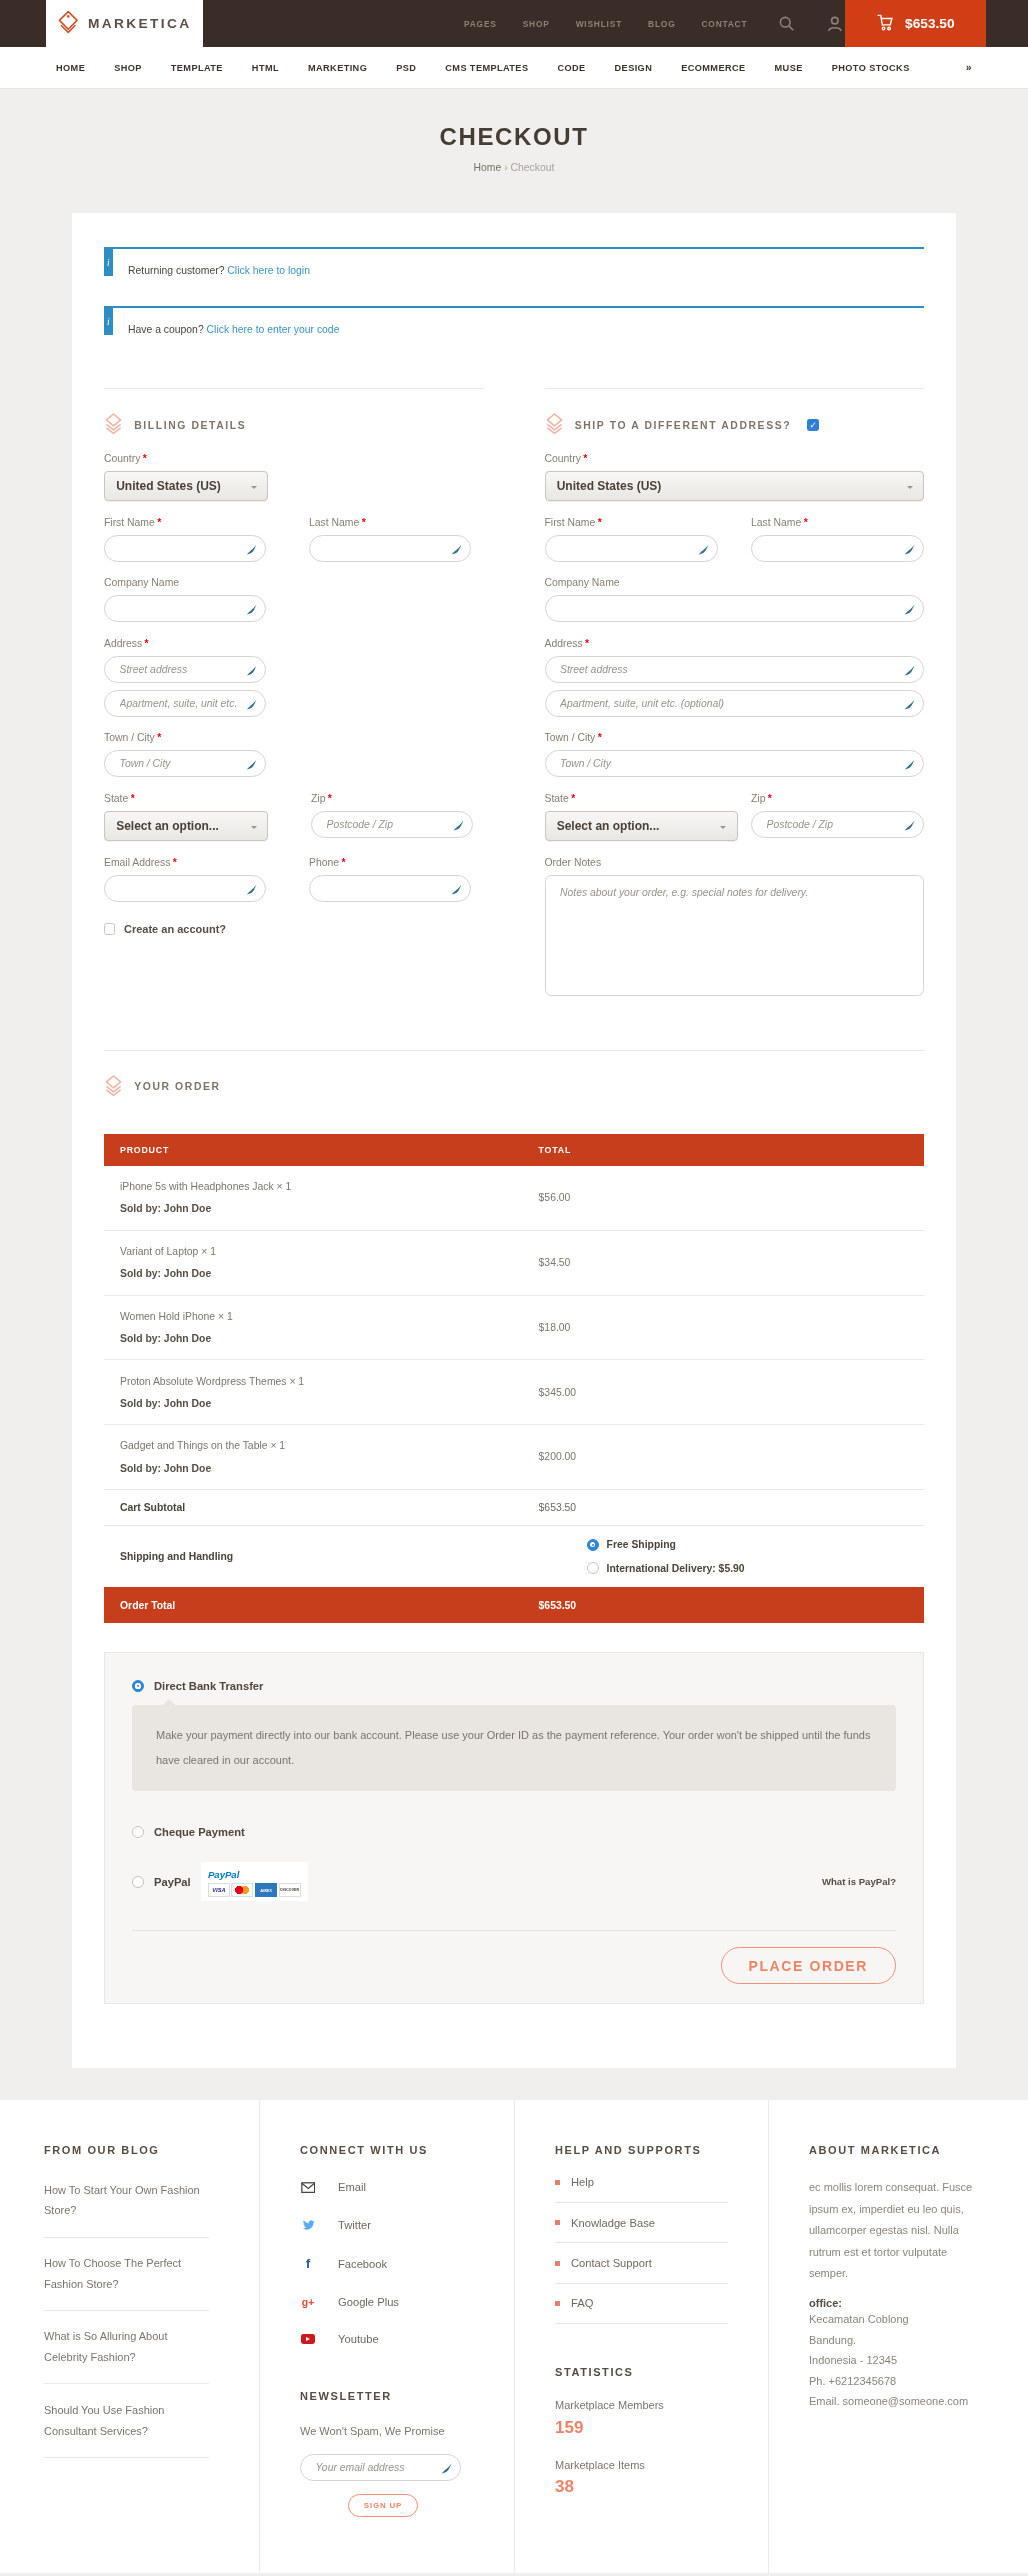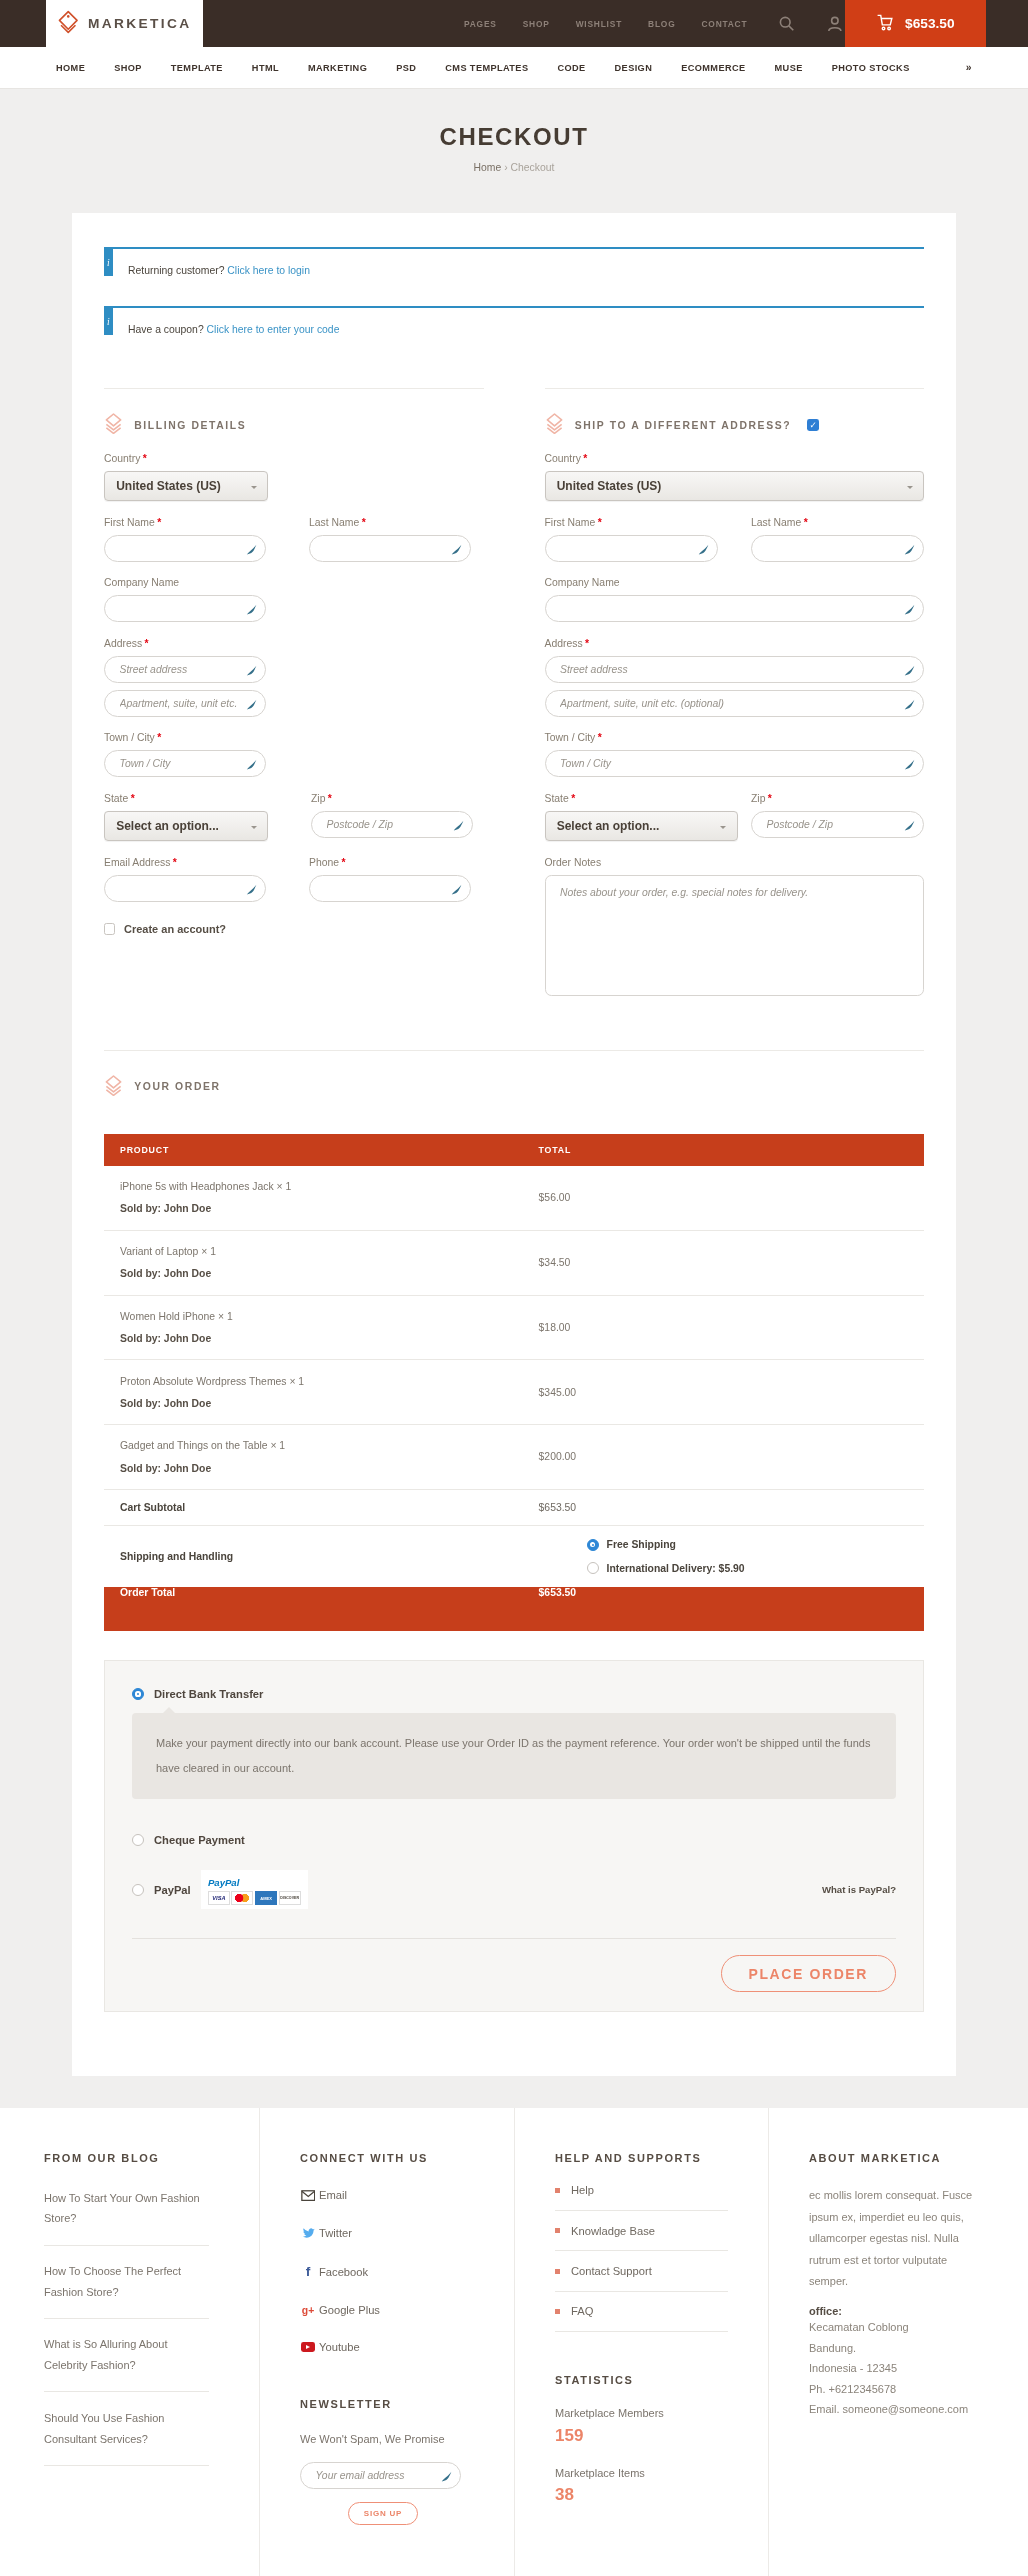--- a/index.html
+++ b/index.html
@@ -84,21 +84,21 @@
   .ot-row .name { font-size:10.4px; color:#7c756c; }
   .ot-row .sold { font-size:10.4px; font-weight:bold; color:#564e45; margin-top:11.2px; }
   .ot-row .colt { display:flex; align-items:center; font-size:10.4px; color:#7c756c; }
   .ot-sub { display:flex; align-items:center; padding:12px 0; border-bottom:0.8px solid #eae8e4; font-size:10.4px; }
   .ot-sub .colp { font-weight:bold; color:#4a443c; }
   .ot-sub .colt { color:#6f6961; }
   .ot-ship { display:flex; padding:13px 0; font-size:10.4px; }
   .ot-ship .colp { font-weight:bold; color:#4a443c; align-self:center; }
   .ship-opt { display:flex; align-items:center; gap:8px; font-weight:bold; color:#4a443c; cursor:pointer;padding-left:48px; }
   .ship-opt + .ship-opt { margin-top:11.2px; }
-  .ot-total { display:flex; align-items:flex-start; background:#c63e1b; color:#fff; height:44px;
+  .ot-total { display:flex; align-items:center; background:#c63e1b; color:#fff; height:36px;
               font-weight:bold; font-size:10.4px; }
   .radio { width:12px; height:12px; border-radius:50%; border:0.8px solid #c6c2bd; background:#fff; position:relative; cursor:pointer; flex:0 0 12px; }
   .radio.on { border-color:#2e87d5; background:#2e87d5; }
   .radio.on::after { content:""; position:absolute; top:2.4px; left:2.4px; right:2.4px; bottom:2.4px; background:#fff; border-radius:50%; }
   .radio.on::before { content:""; position:absolute; top:4px; left:4px; right:4px; bottom:4px; background:#2e87d5; border-radius:50%; z-index:1; }
   
   .payment { margin-top:29px; background:#f7f6f4; border:0.8px solid #e9e7e3; padding:27px 27px 0; }
   .pm-row { display:flex; align-items:center; gap:10px; }
   .pm-label { font-size:11.2px; font-weight:bold; color:#4f463e; cursor:pointer; }
   .pm-desc { margin-top:13px; background:#e9e6e2; border-radius:4px; padding:17.7px 24px;
@@ -125,21 +125,21 @@
                  font-family:"Liberation Sans",sans-serif; cursor:pointer; }
   
   .footer { background:#fff; margin-top:32px; display:grid; grid-template-columns:259px 255px 254px 261px; }
   .fc { padding:44px 24px 56px 40px; }
   .fc.first { padding-left:44px; }
   .fc + .fc { border-left:0.8px solid #eceae7; }
   .f-head { font-size:11px; font-weight:bold; letter-spacing:1.6px; color:#564c43; }
   .blog-list { margin-top:8px; }
   .blog-item { padding:15.3px 0; border-bottom:0.8px solid #e9e7e3; color:#7b746c; font-size:11px;
                line-height:1.9; cursor:pointer; max-width:165px; }
-  .soc-item { display:flex; align-items:center; gap:3px; margin-top:25px; color:#6f6860;
+  .soc-item { display:flex; align-items:center; gap:22px; margin-top:25px; color:#6f6860;
               font-size:11.2px; cursor:pointer; }
   .soc-ico { width:16px; display:flex; justify-content:center; }
   .fb-glyph { color:#3b5998; font-weight:bold; font-size:13.7px; }
   .gp-glyph { color:#dd4b39; font-weight:bold; font-size:10.4px; }
   .yt-ico { width:14.5px; height:10.4px; background:#cc181e; border-radius:2.4px; position:relative; }
   .yt-ico::after { content:""; position:absolute; left:5.6px; top:2.8px;
                    border-left:4px solid #fff; border-top:2.4px solid transparent; border-bottom:2.4px solid transparent; }
   .news-head { margin-top:45px; }
   .news-tag { margin-top:22.5px; color:#7b746c; font-size:11px; }
   .news-box { width:166px; text-align:center; }

